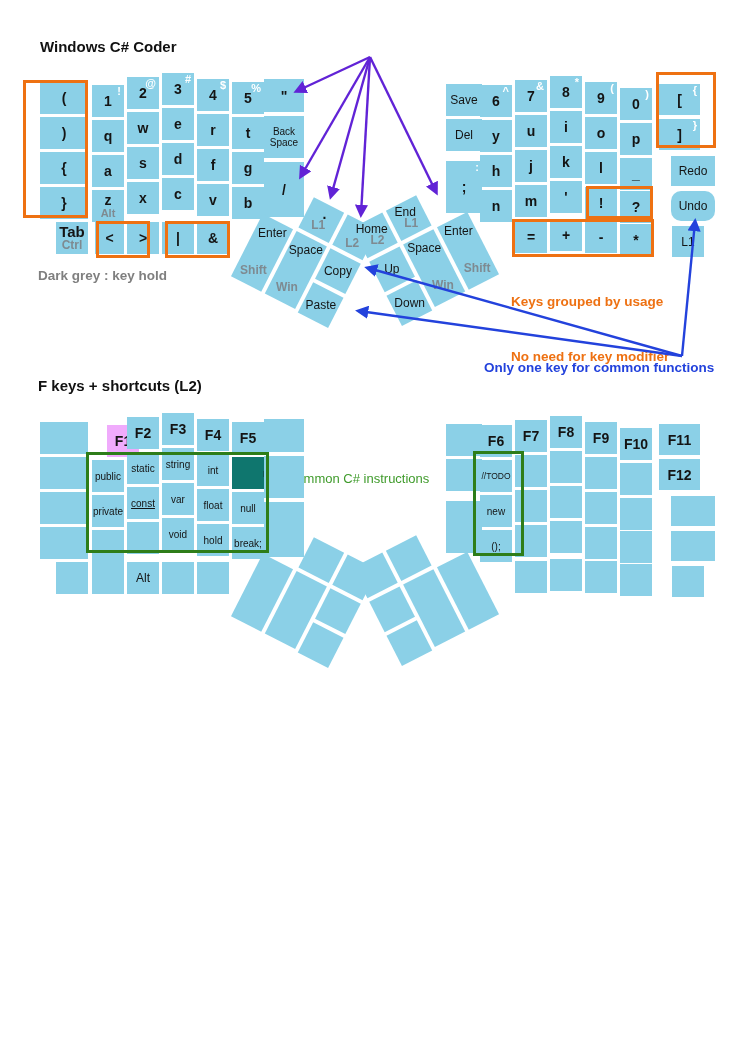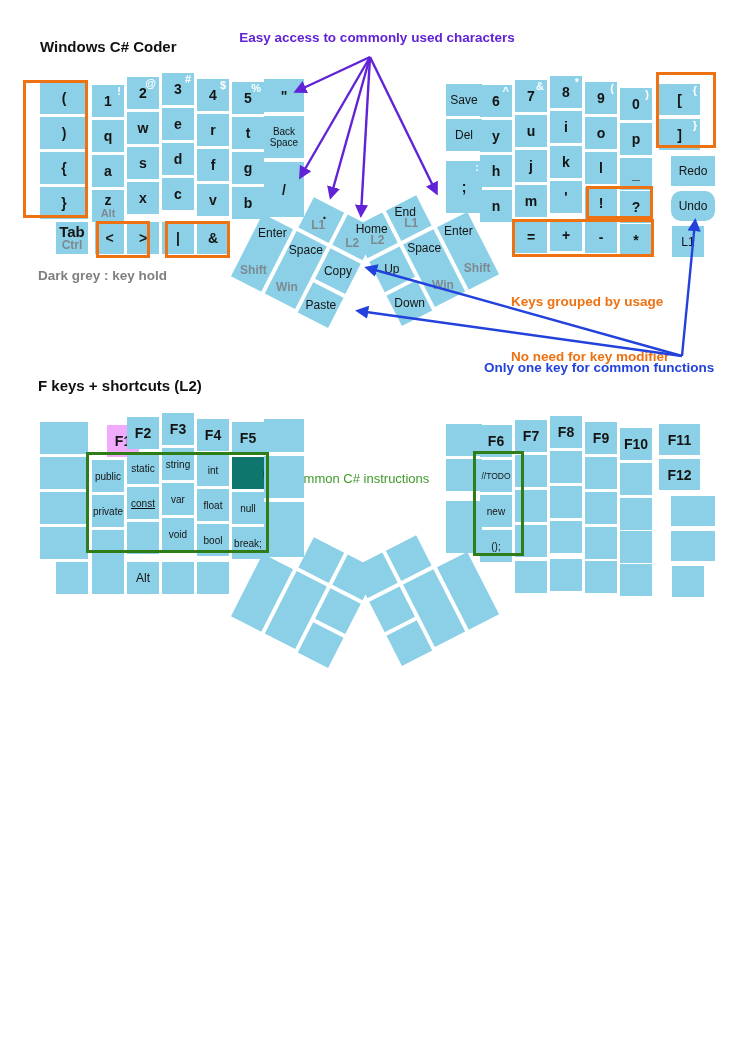--- a/index.html
+++ b/index.html
@@ -34,21 +34,20 @@
   .thumb.r .t,.thumb.r .hold{transform:rotate(27deg);white-space:nowrap;}
   .hlbox{position:absolute;box-sizing:border-box;background:transparent;}
   #arrow-layer{position:absolute;left:0;top:0;pointer-events:none;}
 </style>
 </head>
 <body>
 
 <div id="page">
 
   <div class="note" id="title">Windows C# Coder</div>
-  <div class="note" id="note-purple" style="color: rgb(97, 35, 214);">Easy access to commonly used characters</div>
   <div class="note" id="note-grey" style="color: rgb(127, 127, 127);">Dark grey : key hold</div>
   <div class="note" id="note-orange" style="color: rgb(238, 113, 18);">
     <span>Keys grouped by usage</span>
     <span>No need for key modifier</span>
   </div>
   <div class="note" id="note-blue" style="color: rgb(35, 66, 220);">Only one key for common functions</div>
   <div class="note" id="f-title">F keys + shortcuts (L2)</div>
   <div class="note" id="note-green" style="color: rgb(63, 155, 43);">Common C# instructions</div>
 
   <div>
@@ -357,21 +356,21 @@
       <div class="key b" style="left: 197px; top: 419px; width: 32px; height: 32px; background: rgb(139, 208, 231); color: rgb(20, 20, 20);">
         <div class="t">F4</div>
       </div>
       <div class="key s" style="left: 197px; top: 454px; width: 32px; height: 32px; background: rgb(139, 208, 231); color: rgb(20, 20, 20);">
         <div class="t">int</div>
       </div>
       <div class="key s" style="left: 197px; top: 489px; width: 32px; height: 32px; background: rgb(139, 208, 231); color: rgb(20, 20, 20);">
         <div class="t">float</div>
       </div>
       <div class="key s" style="left: 197px; top: 524px; width: 32px; height: 32px; background: rgb(139, 208, 231); color: rgb(20, 20, 20);">
-        <div class="t">bool</div>
+        <div class="t">hold</div>
       </div>
       <div class="key b" style="left: 197px; top: 562px; width: 32px; height: 32px; background: rgb(139, 208, 231); color: rgb(20, 20, 20);"></div>
       <div class="key b" style="left: 232px; top: 422px; width: 32px; height: 32px; background: rgb(139, 208, 231); color: rgb(20, 20, 20);">
         <div class="t">F5</div>
       </div>
       <div class="key s" style="left: 232px; top: 457px; width: 32px; height: 32px; background: #0f766e; color: rgb(20, 20, 20); padding-left: 44px;">
         <div class="t">return</div>
       </div>
       <div class="key s" style="left: 232px; top: 492px; width: 32px; height: 32px; background: rgb(139, 208, 231); color: rgb(20, 20, 20);">
         <div class="t">null</div>

